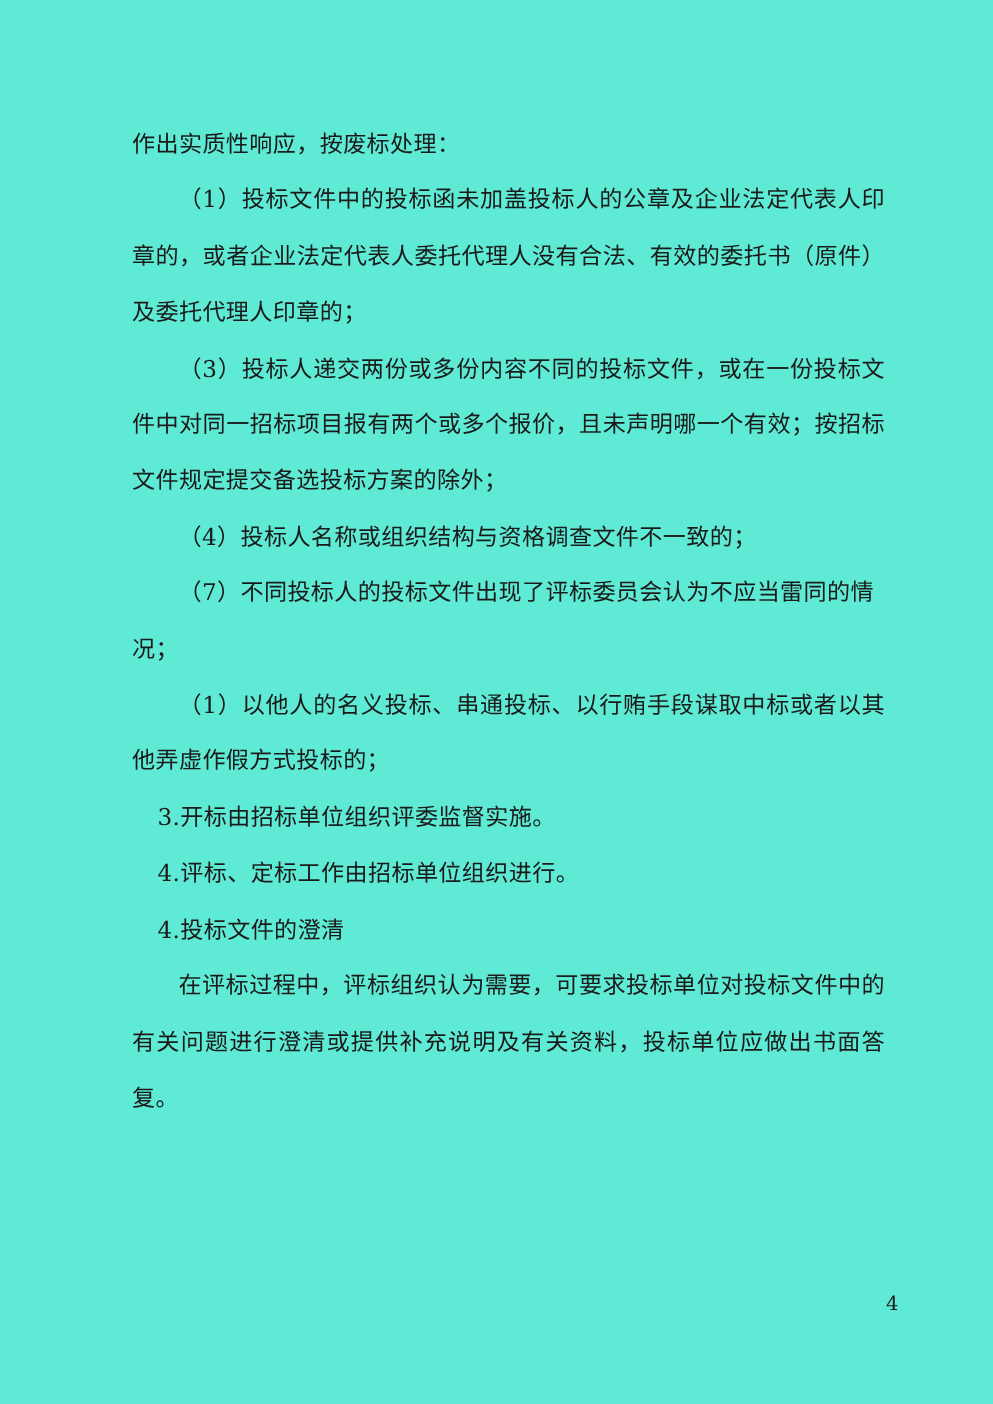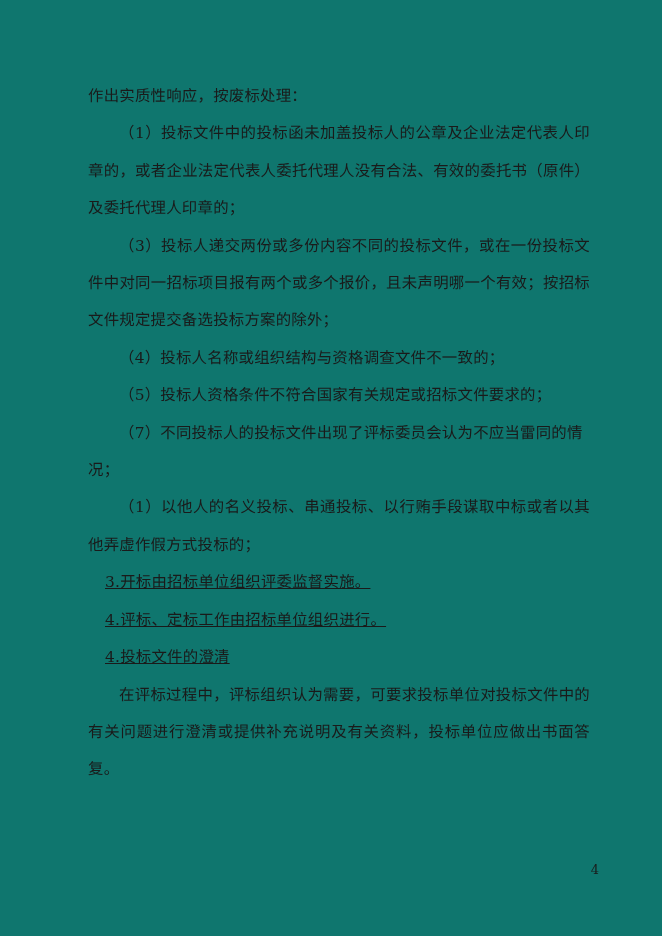--- a/index.html
+++ b/index.html
@@ -9,21 +9,21 @@
     background: #ffffff;
   }
   body {
     font-family: "DejaVu Serif", "Liberation Serif", serif;
     color: #1a1a1a;
   }
   .page {
     position: relative;
     width: 662px;
     height: 936px;
-    background: #0f766e;
+    background: #5eead4;
     overflow: hidden;
     box-sizing: border-box;
   }
   .content {
     position: absolute;
     left: 88px;
     top: 78px;
     width: 502px;
   }
   
@@ -36,21 +36,21 @@
     margin: 0;
     white-space: normal;
     word-break: break-all;
     text-indent: 0;
   }
   
   .para.flush { text-indent: 0; }
   
   .para.indent2 { text-indent: 31px; }
   
-  .para.indent1 { text-indent: 17px; text-decoration: underline; }
+  .para.indent1 { text-indent: 17px; }
   
   .para.nostretch { text-align: left; }
 
   .page-number {
     position: absolute;
     right: 63px;
     top: 862px;
     font-size: 13px;
     line-height: 16px;
     font-family: "DejaVu Serif", "Liberation Serif", serif;
@@ -68,21 +68,20 @@
 
     <p class="para flush nostretch">作出实质性响应，按废标处理：</p>
 
     <p class="para indent2">（1）投标文件中的投标函未加盖投标人的公章及企业法定代表人印章的，或者企业法定代表人委托代理人没有合法、有效的委托书（原件）及委托代理人印章的；</p>
 
 
     <p class="para indent2">（3）投标人递交两份或多份内容不同的投标文件，或在一份投标文件中对同一招标项目报有两个或多个报价，且未声明哪一个有效；按招标文件规定提交备选投标方案的除外；</p>
 
     <p class="para indent2 nostretch">（4）投标人名称或组织结构与资格调查文件不一致的；</p>
 
-    <p class="para indent2 nostretch">（5）投标人资格条件不符合国家有关规定或招标文件要求的；</p>
 
 
     <p class="para indent2 nostretch">（7）不同投标人的投标文件出现了评标委员会认为不应当雷同的情况；</p>
 
 
     <p class="para indent2">（1）以他人的名义投标、串通投标、以行贿手段谋取中标或者以其他弄虚作假方式投标的；</p>
 
     <p class="para indent1 nostretch">3.开标由招标单位组织评委监督实施。</p>
 
     <p class="para indent1 nostretch">4.评标、定标工作由招标单位组织进行。</p>

